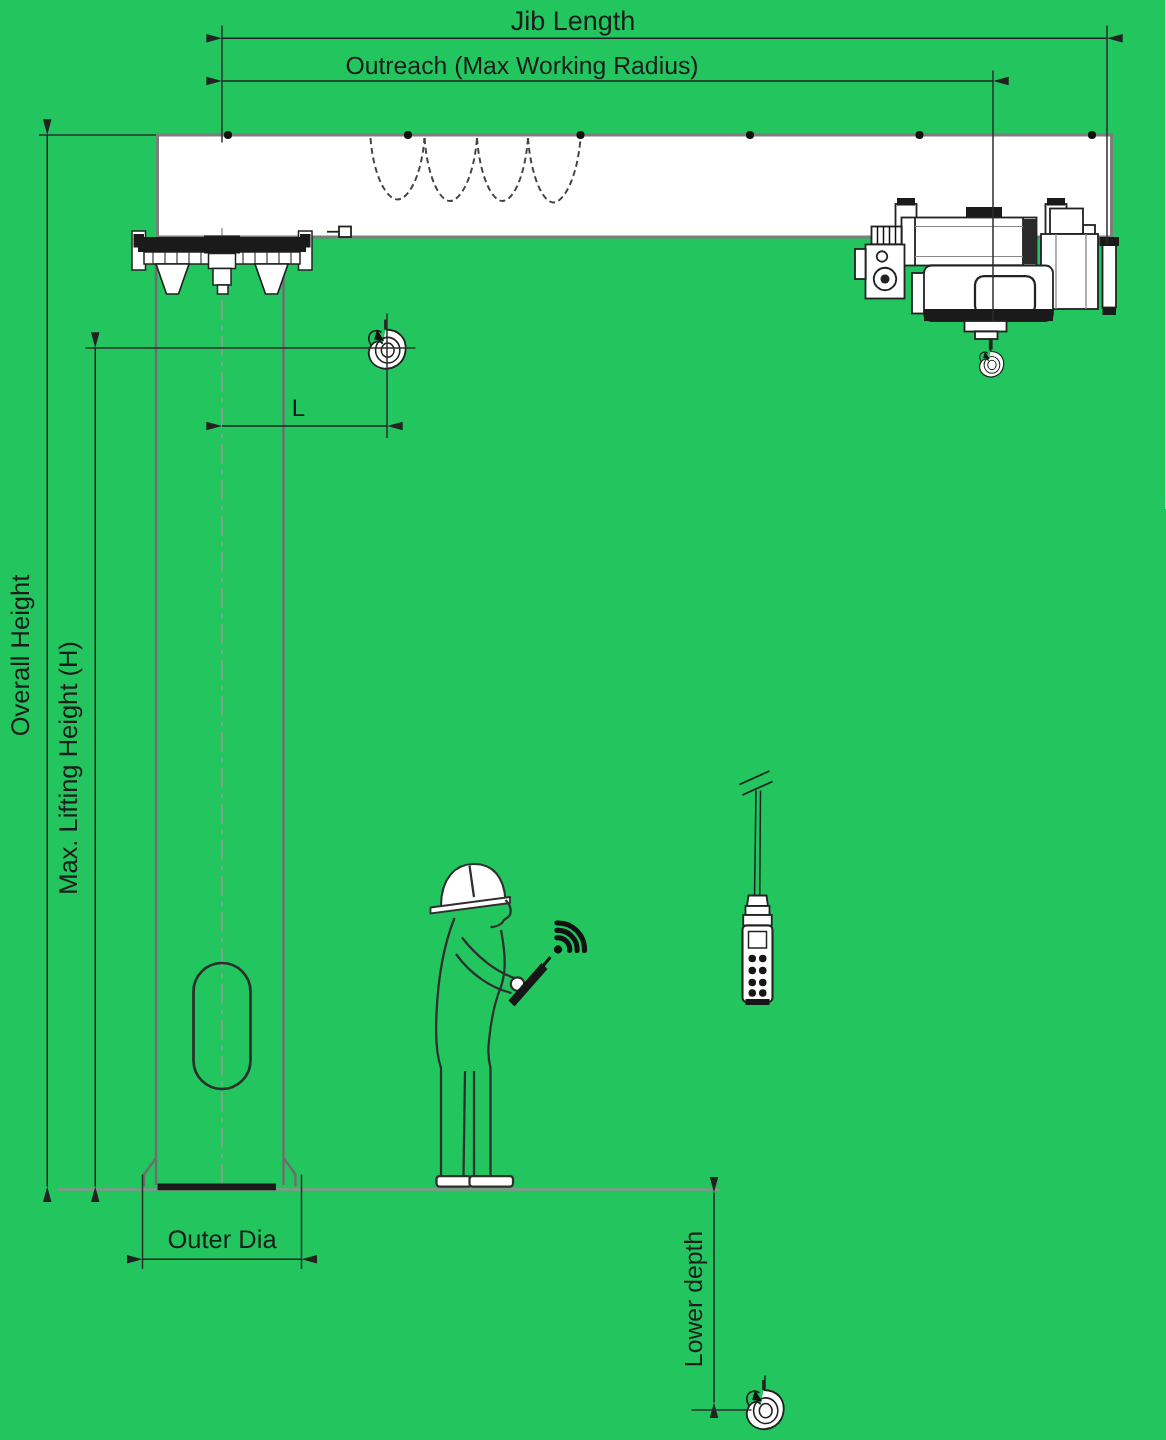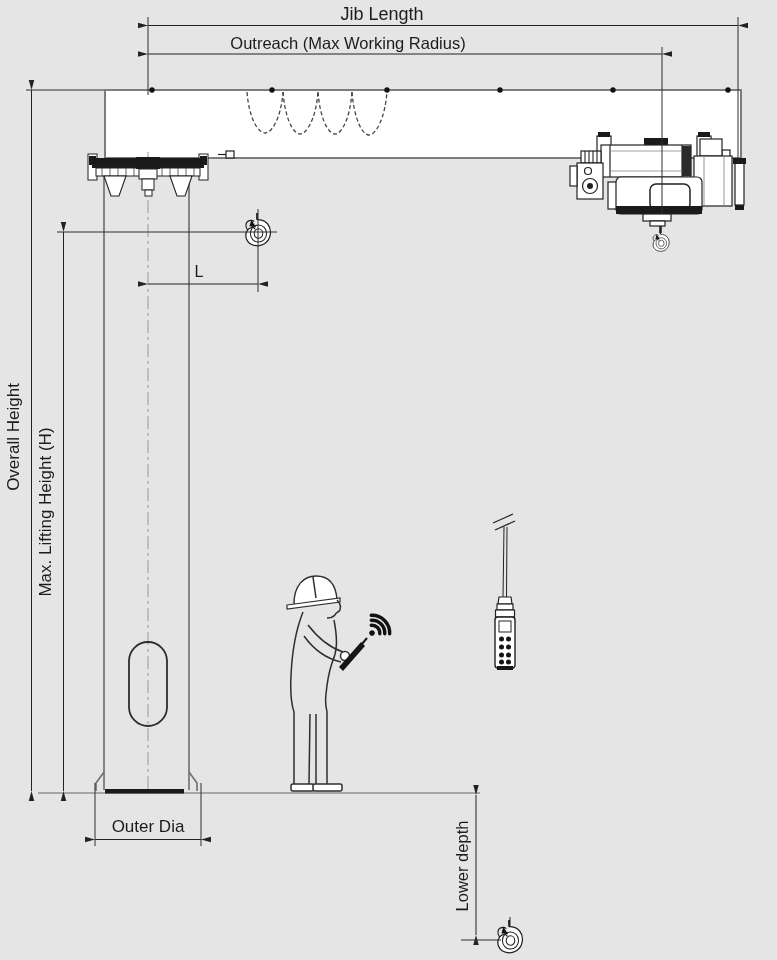--- a/index.html
+++ b/index.html
@@ -1,16 +1,16 @@
 <!DOCTYPE html>
 <html><head>
 <meta charset="utf-8">
 <style>
   html,body{margin:0;padding:0;background:#fff;}
-  #stage{position:relative;width:777px;height:960px;background:#e5e5e5;overflow:hidden;
+  #stage{position:relative;width:777px;height:960px;background:#22c55e;overflow:hidden;
          font-family:"Liberation Sans", sans-serif;}
   svg{position:absolute;left:0;top:0;}
   text{fill:#1c1c1c;font-family:"Liberation Sans", sans-serif;}
   .dim{stroke:#222;stroke-width:1;fill:none;}
   .ext{stroke:#2e2e2e;stroke-width:1;fill:none;}
   .struct{stroke:#6e6e6e;stroke-width:1.6;fill:none;}
 </style>
 </head>
 <body>
 

